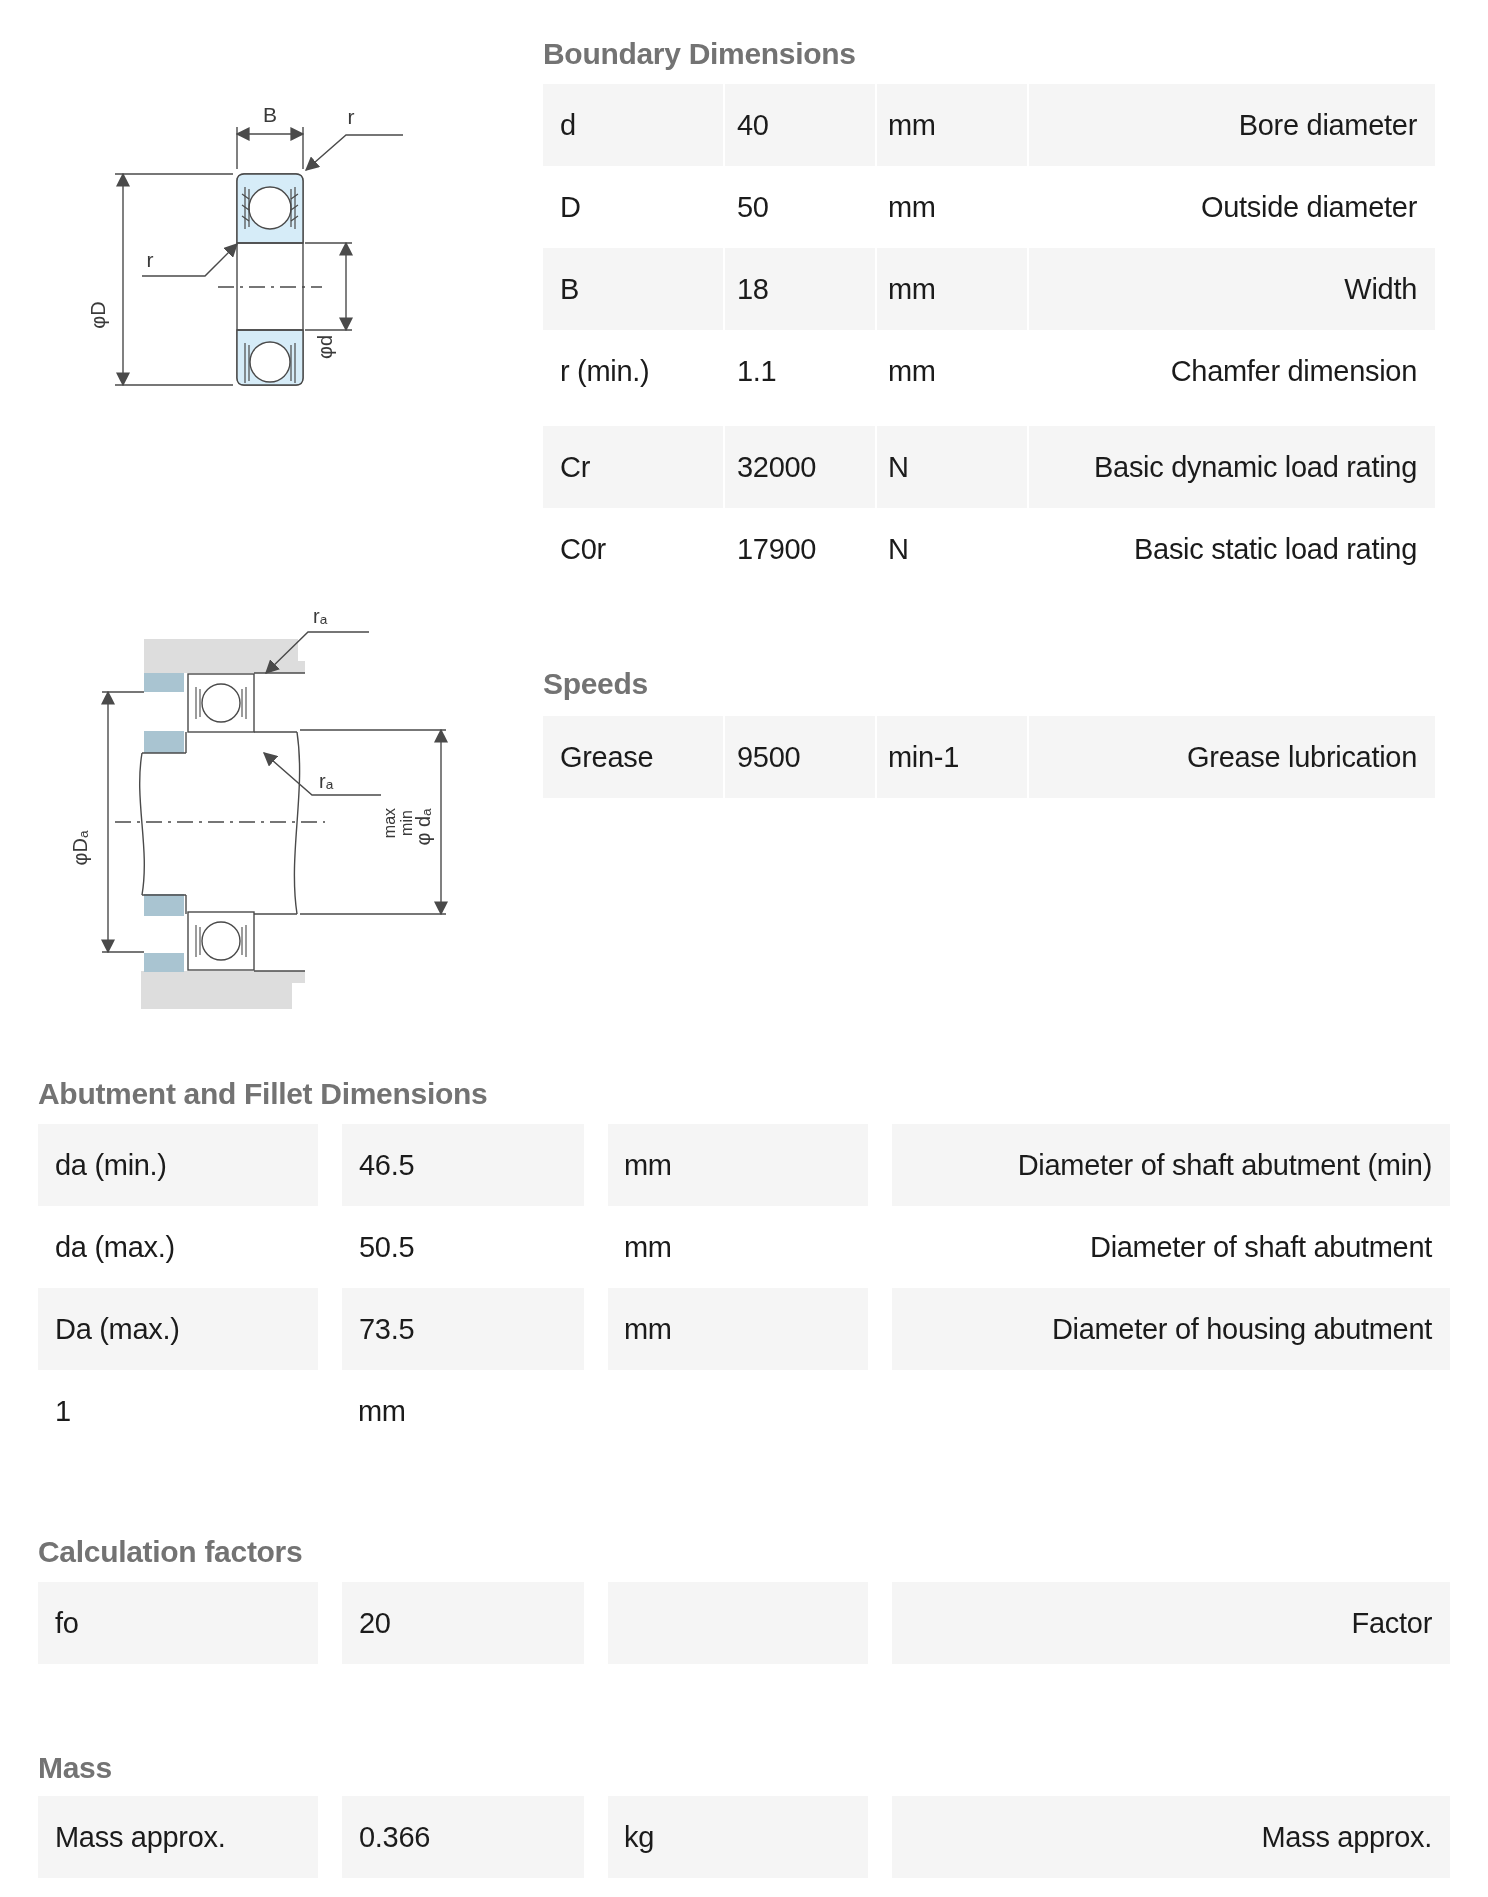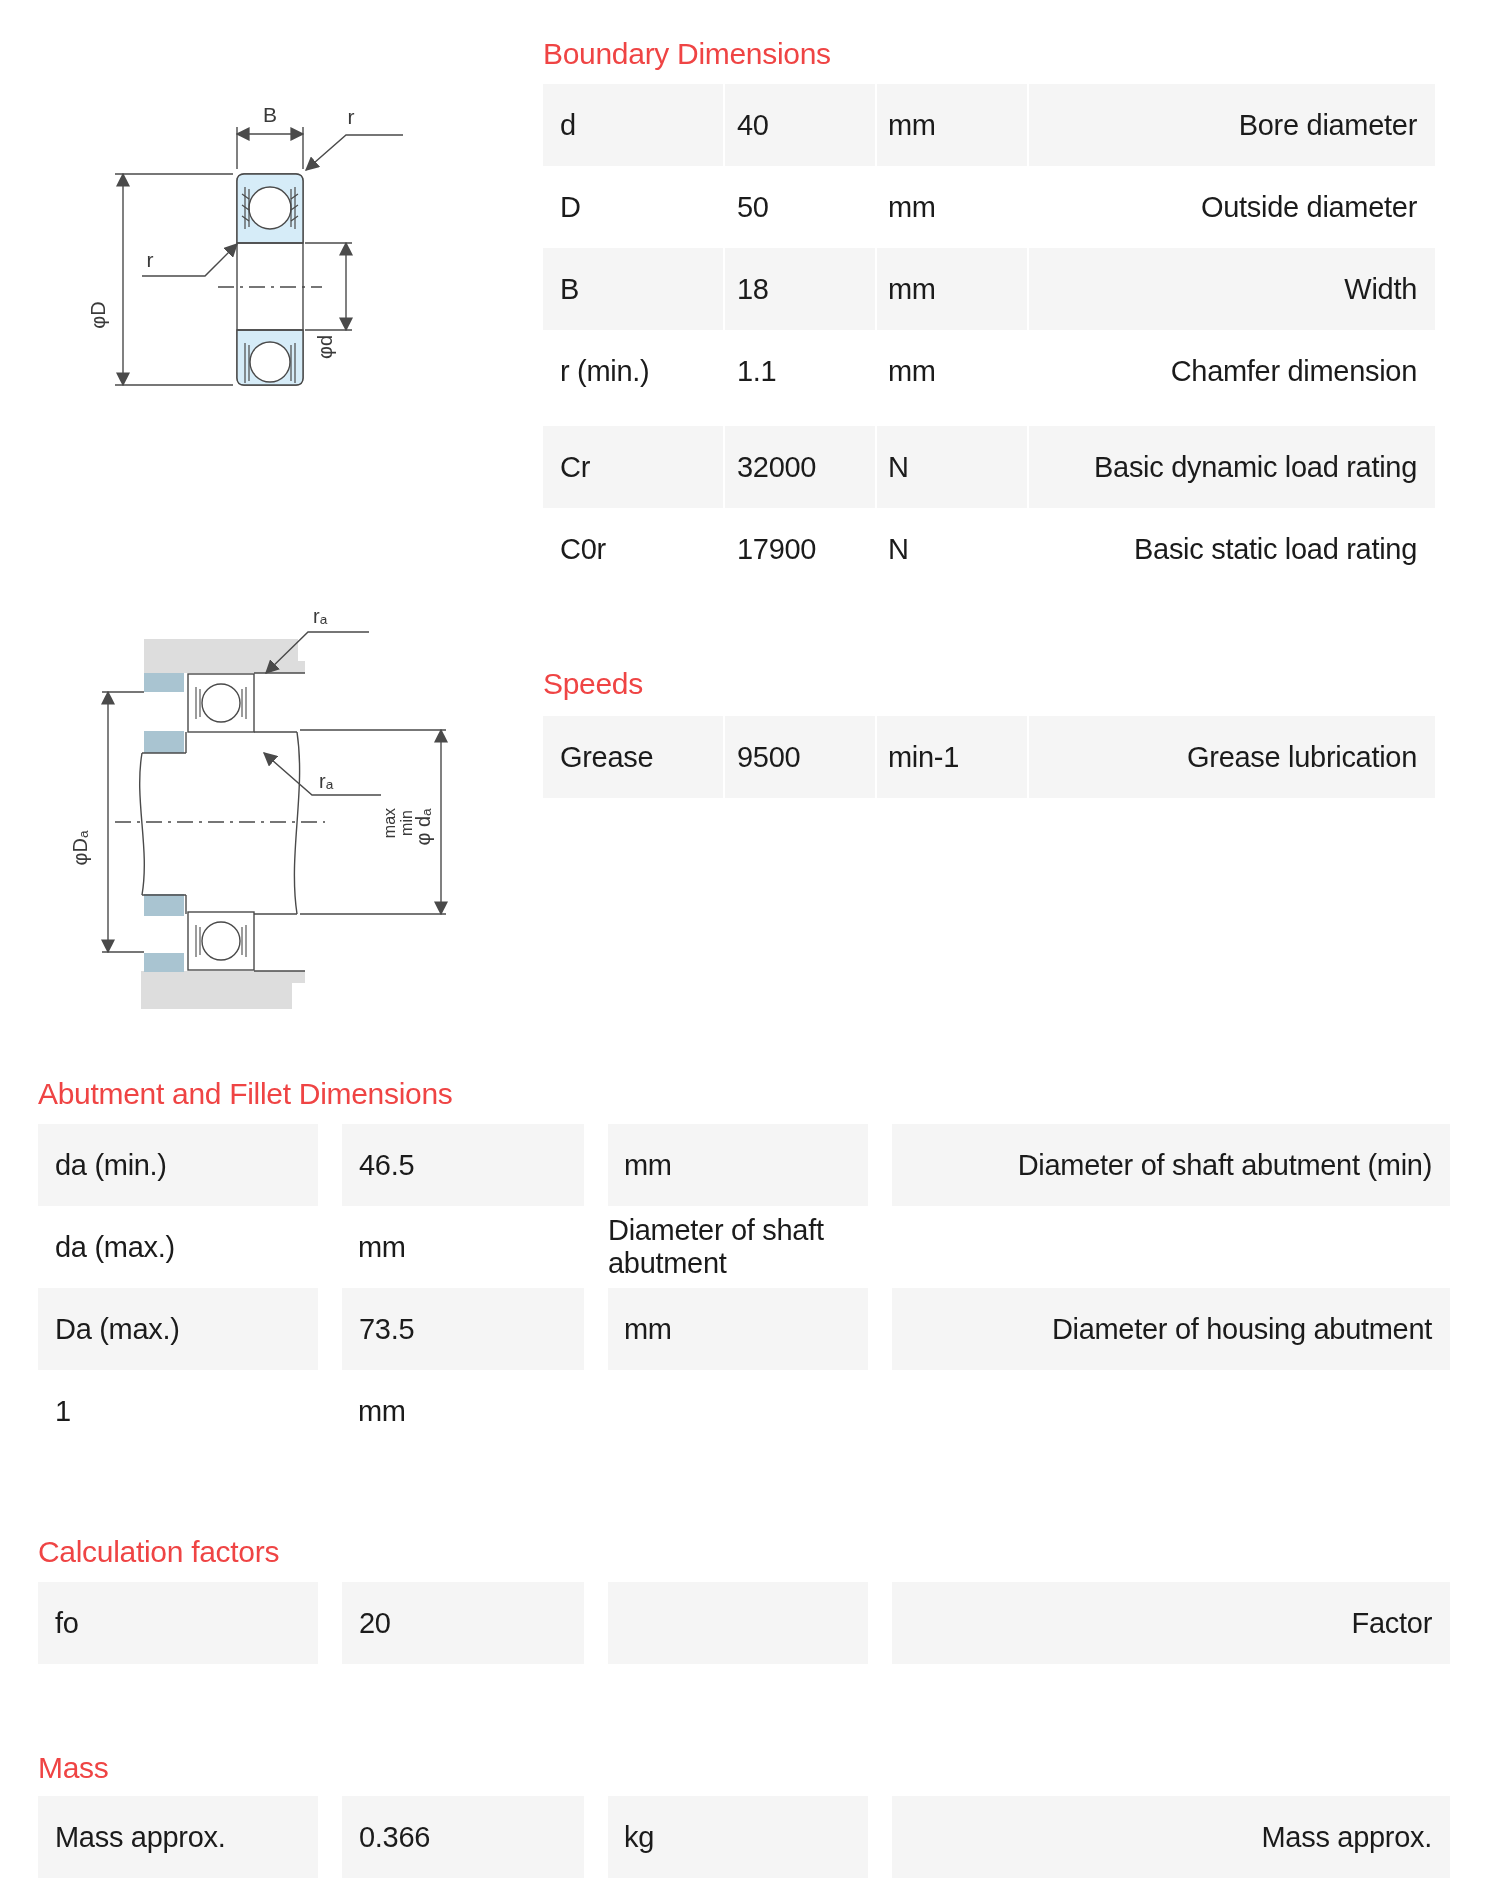--- a/index.html
+++ b/index.html
@@ -13,22 +13,22 @@
   .page { width:1488px; padding:36px 38px 19px 38px; }
 
   .top-region { display:flex; align-items:flex-start; }
   .diagram-col { width:505px; flex:none; position:relative; min-height:980px; }
   .tables-col { flex:1; padding-right:15px; }
 
   #diagram1 { position:absolute; left:17px; top:39px; }
   #diagram2 { position:absolute; left:7px; top:559px; }
 
   .sec h2 {
-    margin:0; font-size:30px; line-height:32px; font-weight:400;
-    color:#ef4444; letter-spacing:-0.3px;
+    margin:0; font-size:30px; line-height:32px; font-weight:700;
+    color:#737373; letter-spacing:-0.3px;
   }
   .tbl { width:100%; }
   .row { display:grid; column-gap:2px; height:82px; }
   .top-sec .row  { grid-template-columns:180px 150px 150px 1fr; }
   .full-sec .row { grid-template-columns:280px 242px 260px 1fr;gap:24px; }
   .cell { display:flex; align-items:center; font-size:29px; background:#ffffff; }
   .row.alt .cell { background:#f5f5f5; }
   .c-label { padding-left:17px; }
   .top-sec .c-value { padding-left:12px; }
   .top-sec .c-unit  { padding-left:11px; }
@@ -257,20 +257,21 @@
     <h2>Abutment and Fillet Dimensions</h2>
     <div class="tbl">
         <div class="row alt">
           <div class="cell c-label">da (min.)</div>
           <div class="cell c-value">46.5</div>
           <div class="cell c-unit">mm</div>
           <div class="cell c-desc">Diameter of shaft abutment (min)</div>
         </div>
         <div class="row">
           <div class="cell c-label">da (max.)</div>
+          <div class="cell c-value">50.5</div>
           <div class="cell c-unit">mm</div>
           <div class="cell c-desc">Diameter of shaft abutment</div>
         </div>
         <div class="row alt">
           <div class="cell c-label">Da (max.)</div>
           <div class="cell c-value">73.5</div>
           <div class="cell c-unit">mm</div>
           <div class="cell c-desc">Diameter of housing abutment</div>
         </div>
         <div class="row">

